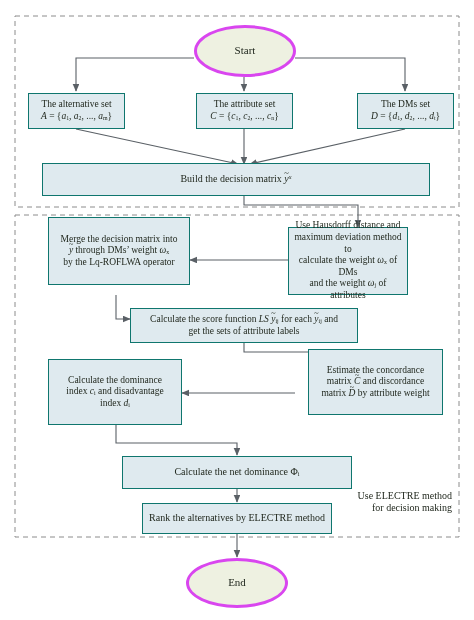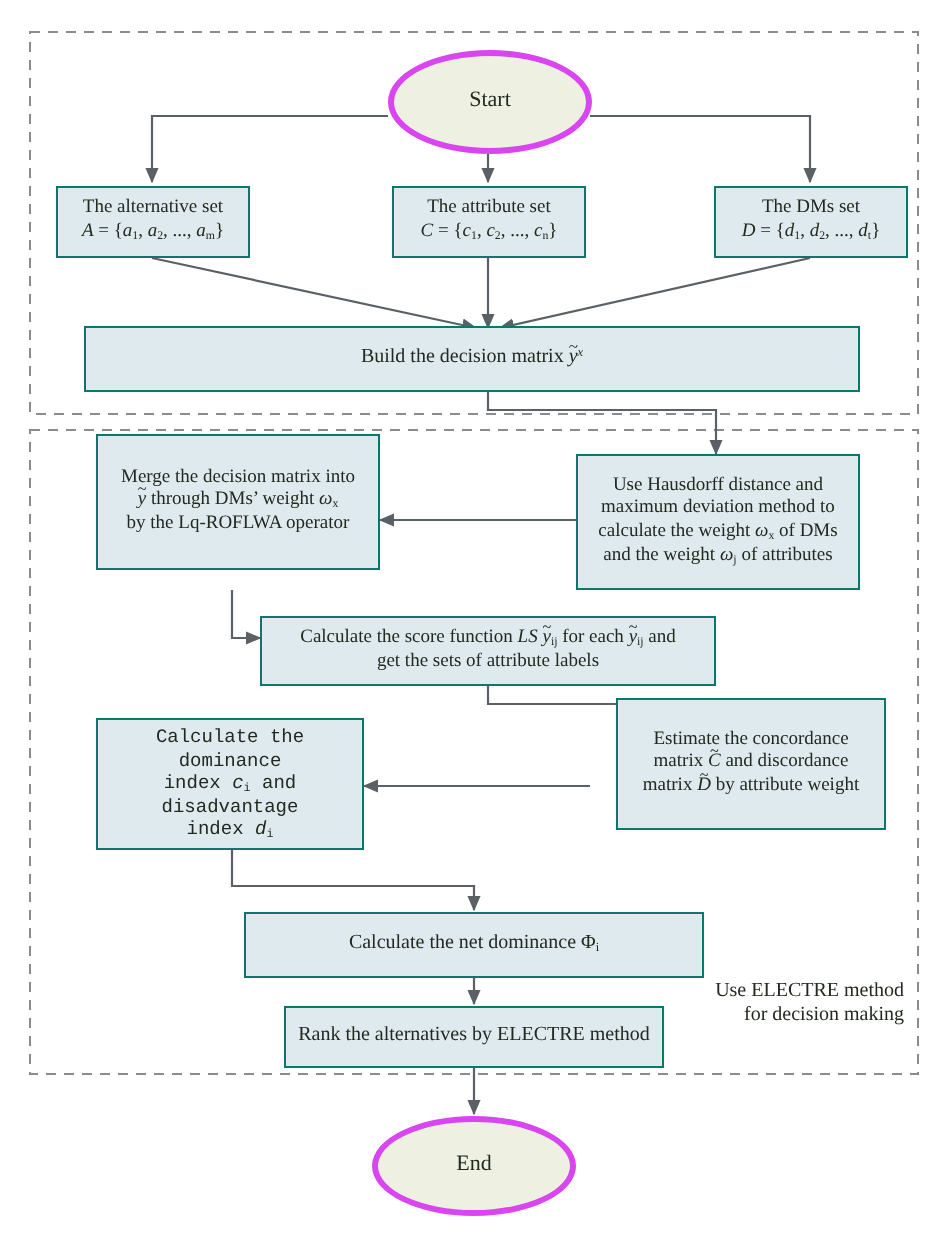--- a/index.html
+++ b/index.html
@@ -84,38 +84,38 @@
   </div>
 
   <div class="node proc" style="left:48px;top:217px;width:142px;height:68px;justify-content:center;">
     <span class="txt" style="font-size:9.5px;">
       <span>Merge the decision matrix into</span><br>
       <span class="ov"><span class="tilde">~</span><i>y</i></span> through DMs’ weight <i>ω</i><sub>x</sub><br>
       <span>by the Lq-ROFLWA operator</span>
     </span>
   </div>
 
-  <div class="node proc" style="left:288px;top:227px;width:142px;height:68px;align-items:center;">
+  <div class="node proc" style="left:288px;top:227px;width:120px;height:68px;align-items:center;">
     <span class="txt" style="font-size:9.5px;">
       <span>Use Hausdorff distance and</span><br>
       <span>maximum deviation method to</span><br>
       calculate the weight <i>ω</i><sub>x</sub> of DMs<br>
       and the weight <i>ω</i><sub>j</sub> of attributes
     </span>
   </div>
 
   <div class="node proc" style="left:130px;top:308px;width:228px;height:35px;">
     <span class="txt" style="font-size:9.5px;">
       Calculate the score function <i>LS</i> <span class="ov"><span class="tilde">~</span><i>y</i></span><sub>ij</sub> for each <span class="ov"><span class="tilde">~</span><i>y</i></span><sub>ij</sub> and<br>
       <span>get the sets of attribute labels</span>
     </span>
   </div>
 
   <div class="node proc" style="left:48px;top:359px;width:134px;height:66px;">
-    <span class="txt" style="font-size:9.5px;font-family:Liberation Mono, monospace;">
+    <span class="txt" style="font-size:9.5px;">
       <span>Calculate the dominance</span><br>
       index <i>c</i><sub>i</sub> and disadvantage<br>
       index <i>d</i><sub>i</sub>
     </span>
   </div>
 
   <div class="node proc" style="left:295px;top:349px;width:135px;height:66px;margin-left:13px;">
     <span class="txt" style="font-size:9.5px;">
       <span>Estimate the concordance</span><br>
       matrix <span class="ov"><span class="tilde">~</span><i>C</i></span> and discordance<br>

